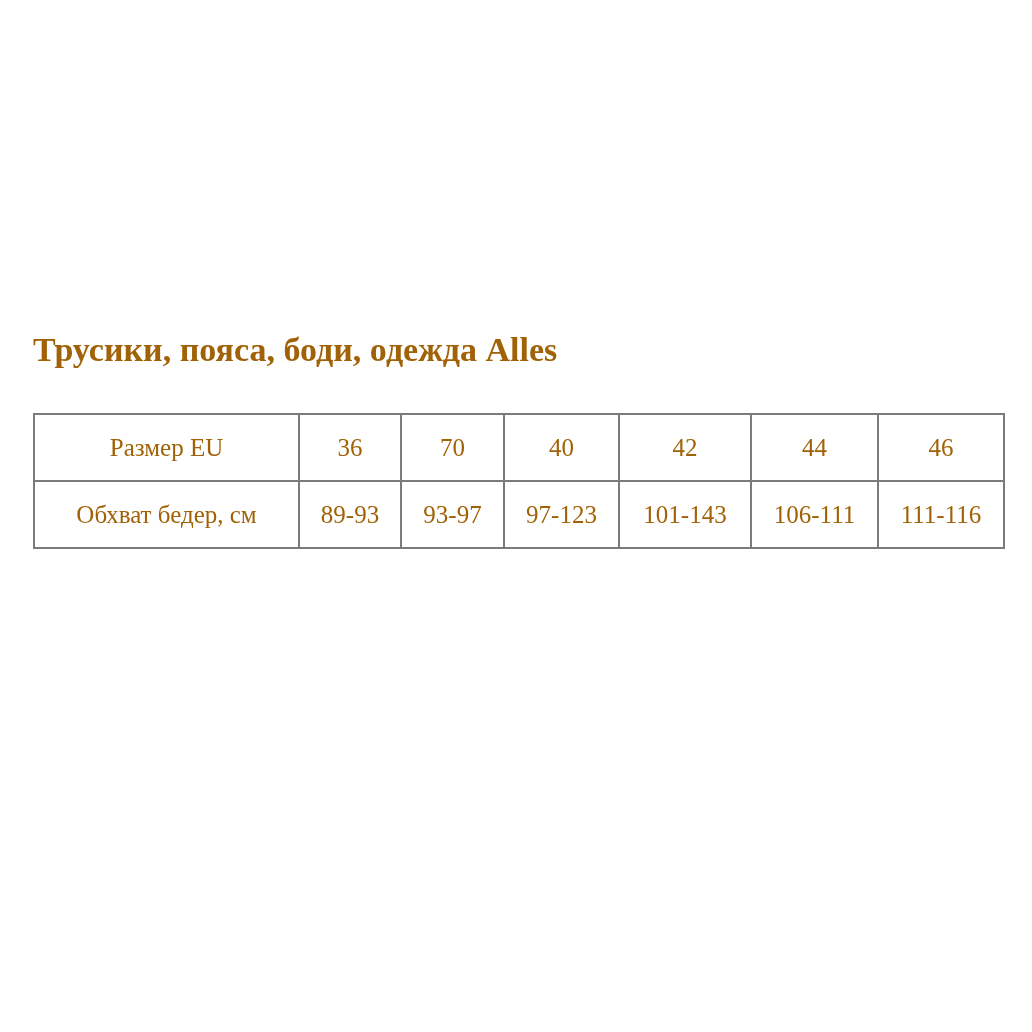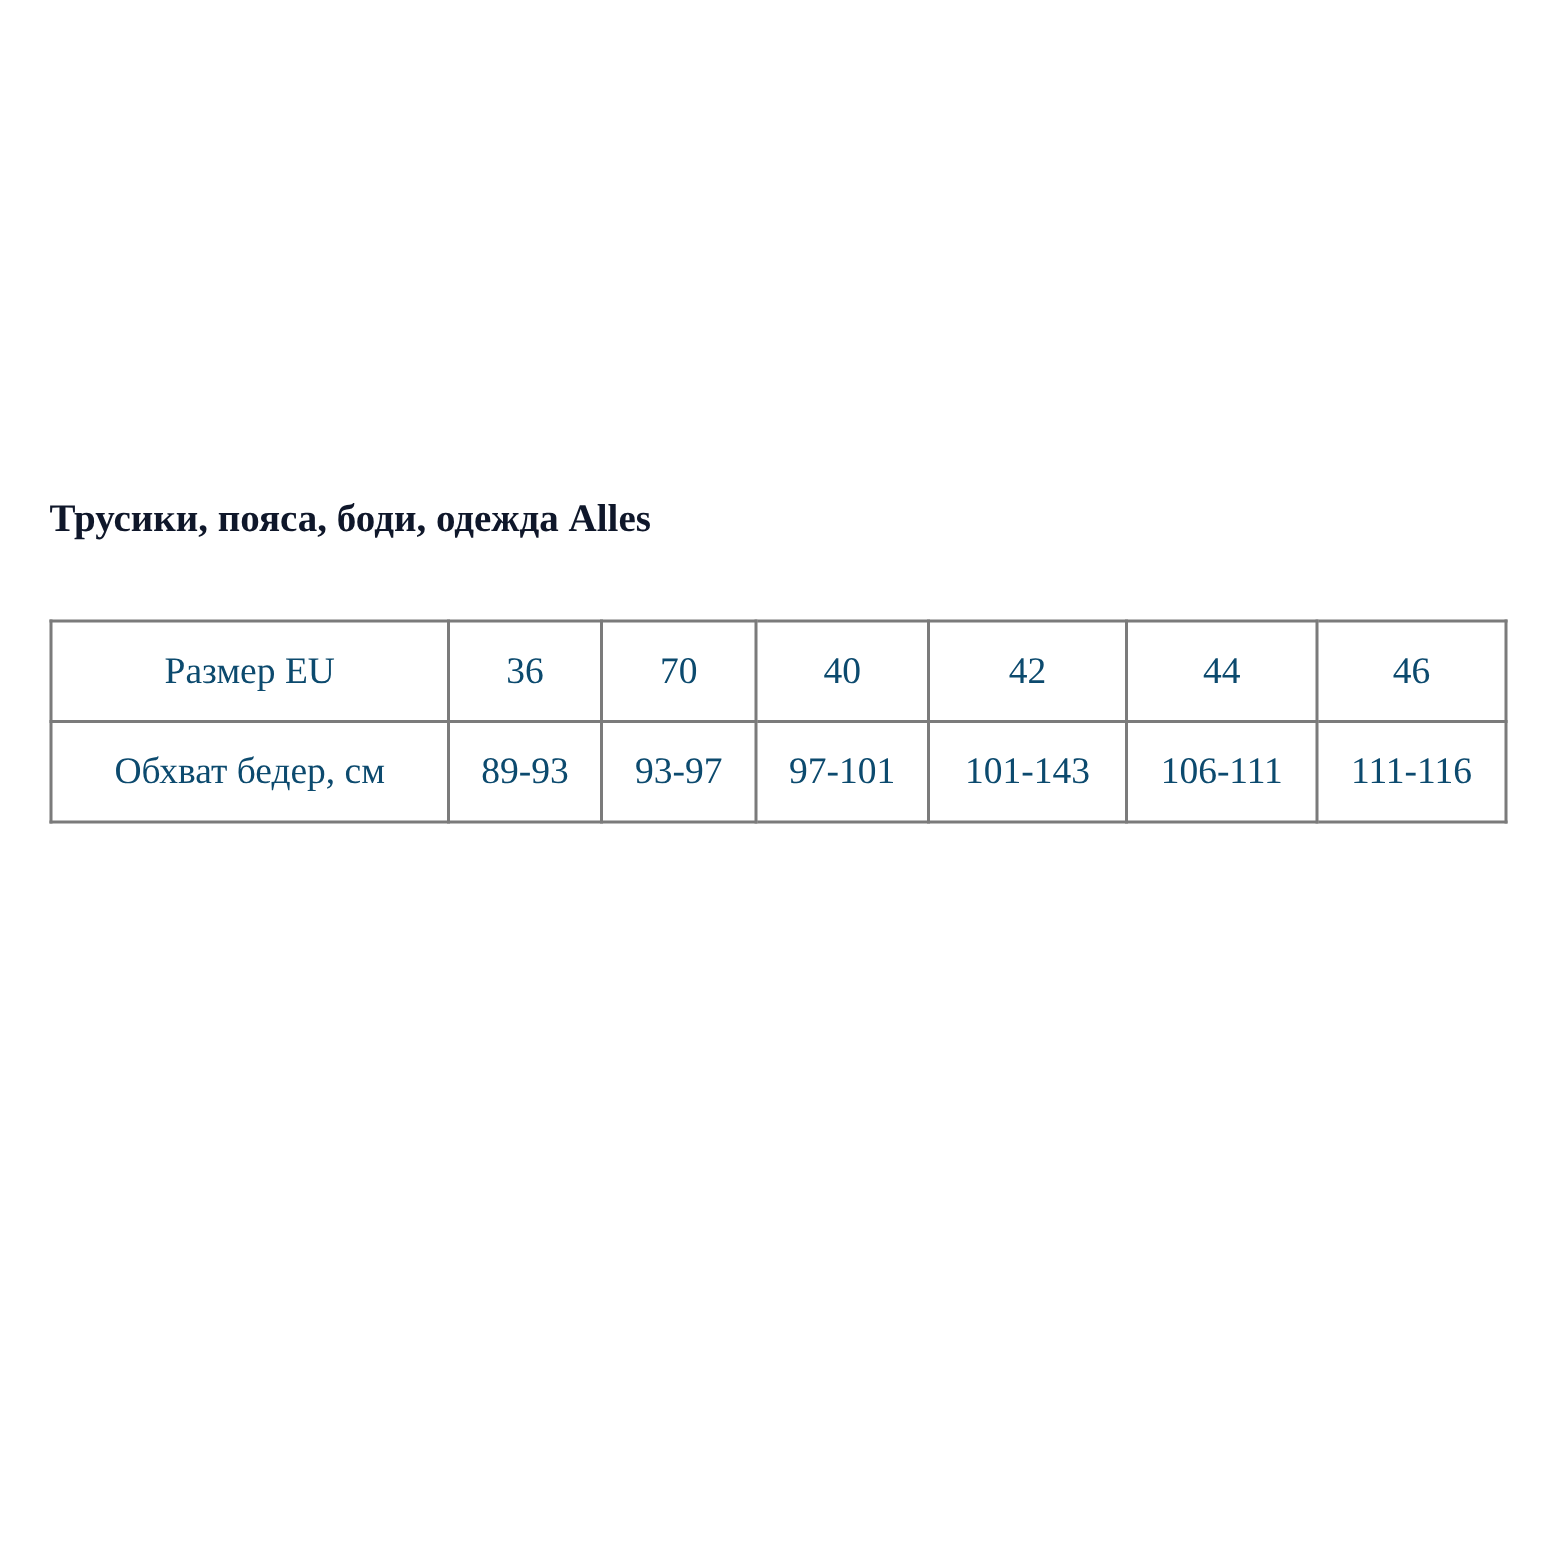--- a/index.html
+++ b/index.html
@@ -16,41 +16,41 @@
     color: #000000;
     overflow: hidden;
   }
   .title {
     position: absolute;
     left: 33px;
     top: 330px;
     margin: 0;
     font-family: "Liberation Serif", serif;
     font-weight: bold;
-    font-size: 26px;
+    font-size: 34px;
     line-height: 1.2;
-    color: #0f172a;
+    color: #a16207;
     white-space: nowrap;
   }
   .size-table {
     position: absolute;
     left: 33px;
     top: 413px;
     width: 970px;
     border-collapse: collapse;
     table-layout: fixed;
   }
   .size-table td {
     border: 2px solid #7b7b7b;
     height: 65px;
     text-align: center;
     vertical-align: middle;
     font-family: "Liberation Serif", serif;
     font-size: 25px;
-    color: #0c4a6e;
+    color: #a16207;
     padding: 0 4px;
     background: #ffffff;
   }
 </style>
 </head>
 <body>
 
 <div class="page">
 
   <h1 class="title">Трусики, пояса, боди, одежда Alles</h1>
@@ -72,21 +72,21 @@
         <td>70</td>
         <td>40</td>
         <td>42</td>
         <td>44</td>
         <td>46</td>
       </tr>
       <tr>
         <td>Обхват бедер, см</td>
         <td>89-93</td>
         <td>93-97</td>
-        <td>97-101</td>
+        <td>97-123</td>
         <td>101-143</td>
         <td>106-111</td>
         <td>111-116</td>
       </tr>
     </tbody>
   </table>
 
 </div>
 
 </body></html>

